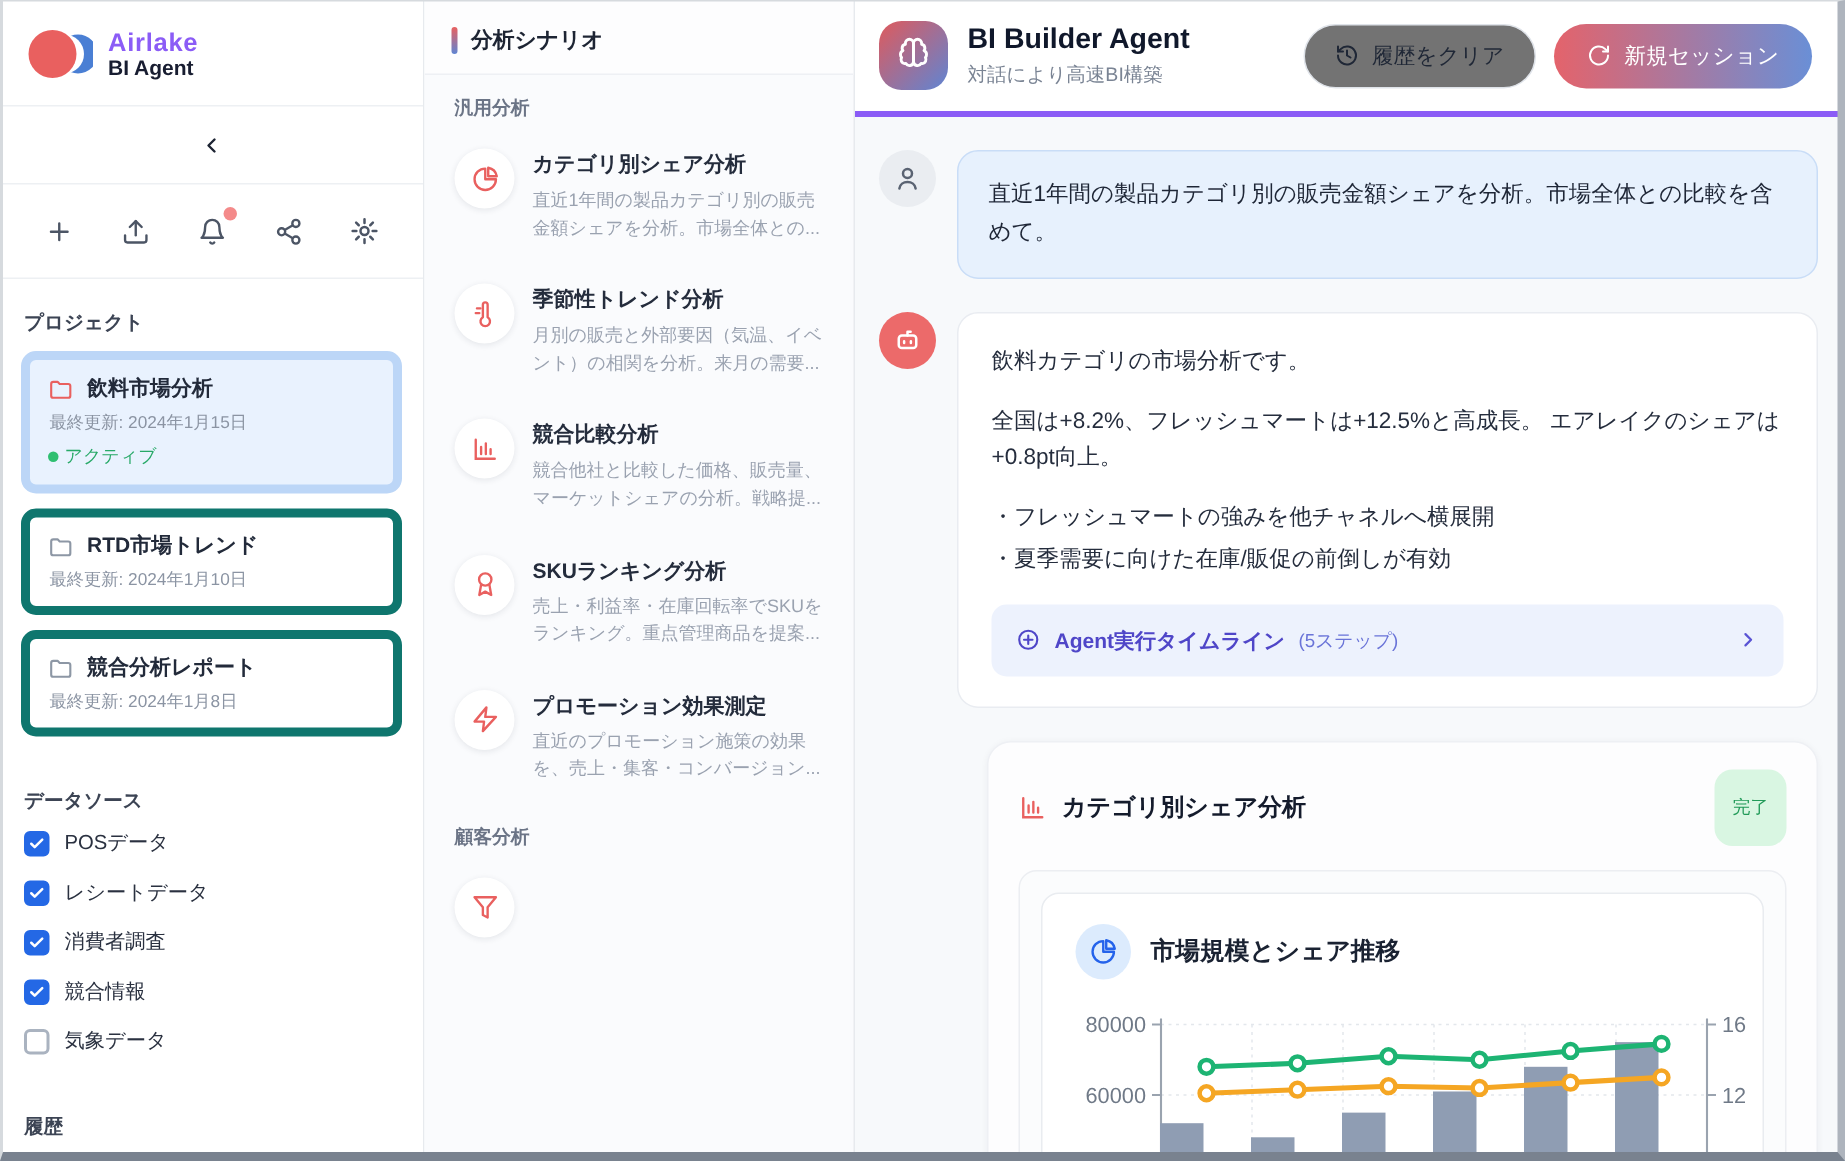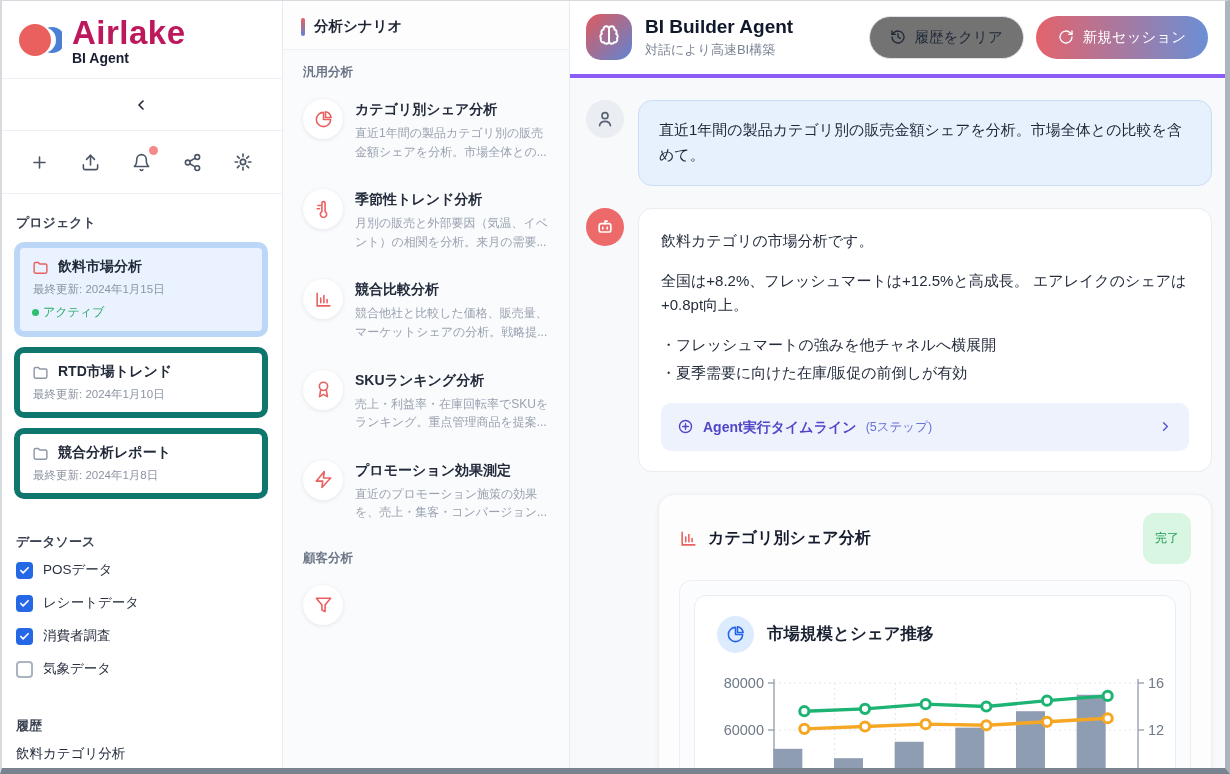--- a/index.html
+++ b/index.html
@@ -6,21 +6,21 @@
   html,body { width:1230px; height:774px; overflow:hidden; background:#fff;
     font-family:"Liberation Sans","DejaVu Sans",sans-serif; color:#1d2433; }
   .frame { position:fixed; inset:0; pointer-events:none; z-index:50;
     border-left:2px solid #d6dade; border-top:1px solid #d6dade;
     border-right:5px solid #aeb4bd; border-bottom:6px solid #79828f; }
   .app { display:flex; width:1230px; height:774px; }
 
   
   .sidebar { width:283px; min-width:283px; background:#fff; border-right:1px solid #e7eaee; overflow:hidden; }
   .logo-row { display:flex; align-items:center; gap:10px; padding:14px 16px 12px; border-bottom:1px solid #edf0f3; }
-  .logo-text .t1 { font-size:33px; font-weight:bold; color:#be185d; letter-spacing:.5px; }
+  .logo-text .t1 { font-size:17px; font-weight:bold; color:#8b5cf6; letter-spacing:.5px; }
   .logo-text .t2 { font-size:14px; font-weight:bold; color:#181d31; margin-top:-2px; }
   .collapse-row { display:flex; align-items:center; justify-content:center; height:52px; border-bottom:1px solid #edf0f3; cursor:pointer; }
   .toolbar { display:flex; align-items:center; justify-content:space-between; padding:18px 26px; border-bottom:1px solid #edf0f3; }
   .tool-btn { position:relative; display:flex; align-items:center; justify-content:center; width:26px; height:26px; cursor:pointer; color:#4c5565; }
   .notif-dot { position:absolute; top:-3px; right:-4px; width:9px; height:9px; border-radius:50%; background:#f48a8a; }
   .side-section { padding:14px 14px 4px; }
   .side-label { font-size:13px; font-weight:bold; color:#3c4454; margin:6px 2px 10px; }
   .proj-card { border:6px solid #0f766e; border-radius:10px; padding:10px 12px; margin-bottom:10px; background:#fff; cursor:pointer; }
   .proj-card.active { background:#e9f2fe; border-color:#bcd6f7; }
   .proj-head { display:flex; align-items:center; gap:9px; font-size:14px; font-weight:bold; color:#222a3a; }
@@ -196,20 +196,28 @@
           </span>
         <span class="ds-label">レシートデータ</span>
       </div>
       <div class="ds-row">
         <span class="checkbox checked">
             <svg class="icon" width="11" height="11" viewBox="0 0 24 24" fill="none" stroke="#fff" stroke-width="3.6" stroke-linecap="round" stroke-linejoin="round">
               <polyline points="20 6 9 17 4 12"></polyline>
             </svg>
           </span>
         <span class="ds-label">消費者調査</span>
+      </div>
+      <div class="ds-row">
+        <span class="checkbox checked">
+            <svg class="icon" width="11" height="11" viewBox="0 0 24 24" fill="none" stroke="#fff" stroke-width="3.6" stroke-linecap="round" stroke-linejoin="round">
+              <polyline points="20 6 9 17 4 12"></polyline>
+            </svg>
+          </span>
+        <span class="ds-label">競合情報</span>
       </div>
       <div class="ds-row">
         <span class="checkbox"></span>
         <span class="ds-label">気象データ</span>
       </div>
     </div>
 
     <div class="side-section">
       <div class="side-label">履歴</div>
       <div class="hist-item">

